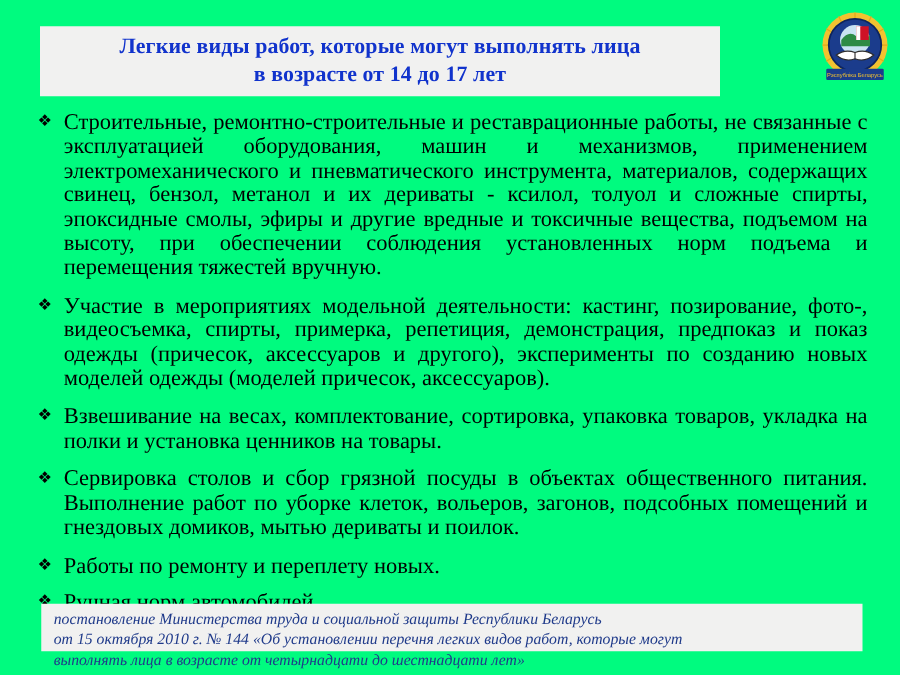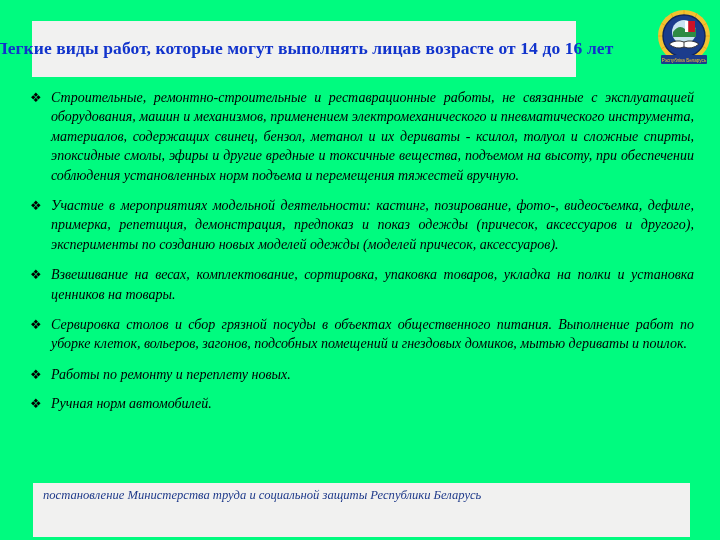--- a/index.html
+++ b/index.html
@@ -25,21 +25,21 @@
   
   .title-box {
     position: absolute;
     left: 32px;
     top: 21px;
     width: 544px;
     height: 56px;
     background: #F1F1F0;
     box-sizing: border-box;
     display: flex;
-    flex-direction: row;
+    flex-direction: column;
     align-items: center;
     justify-content: center;
     padding: 2px 6px 4px 6px;
   }
   .title-line {
     color: #1133CC;
     font-family: "Liberation Serif", serif;
     font-weight: bold;
     font-size: 17.5px;
     line-height: 23px;
@@ -76,36 +76,35 @@
     font-family: "DejaVu Sans", sans-serif;
     font-size: 13px;
     line-height: 19.4px;
     text-align: left;
     padding-top: 0px;
   }
   .bullet-text {
     flex: 1 1 auto;
     color: #000000;
     font-family: "Liberation Serif", serif;
-    font-style: italic;
-    font-size: 14px;
+    font-size: 18px;
     line-height: 19.4px;
     text-align: justify;
     text-align-last: left;
     hyphens: none;
   }
   .bullet-item.tight { margin-bottom: 10px; }
 
   
   .footer-box {
     position: absolute;
     left: 33px;
     top: 483px;
     width: 657px;
-    height: 54px;
+    height: 38px;
     background: #F1F1F0;
     box-sizing: border-box;
     padding: 4px 8px 4px 10px;
   }
   .footer-line {
     color: #1F3A8A;
     font-family: "Liberation Serif", serif;
     font-style: italic;
     font-size: 12.6px;
     line-height: 16.4px;
@@ -113,21 +112,21 @@
     white-space: nowrap;
   }
 </style>
 </head>
 <body>
 
 <div class="slide">
 
   <div class="title-box">
     <div class="title-line">Легкие виды работ, которые могут выполнять лица</div>
-    <div class="title-line">в возрасте от 14 до 16 лет</div>
+    <div class="title-line">в возрасте от 14 до 17 лет</div>
   </div>
 
   <div class="emblem">
     <svg viewBox="0 0 58 62" width="58" height="62" xmlns="http://www.w3.org/2000/svg">
 
       <g>
         <circle cx="29" cy="28" r="26" fill="#F2C230"></circle>
         <g stroke="#E2A81B" stroke-width="1">
           <line x1="29" y1="2" x2="29" y2="12"></line>
           <line x1="16" y1="5" x2="20" y2="14"></line>
@@ -158,21 +157,21 @@
 
   <div class="body-list">
 
     <div class="bullet-item">
       <span class="bullet-mark">❖</span>
       <span class="bullet-text">Строительные, ремонтно-строительные и реставрационные работы, не связанные с эксплуатацией оборудования, машин и механизмов, применением электромеханического и пневматического инструмента, материалов, содержащих свинец, бензол, метанол и их дериваты - ксилол, толуол и сложные спирты, эпоксидные смолы, эфиры и другие вредные и токсичные вещества, подъемом на высоту, при обеспечении соблюдения установленных норм подъема и перемещения тяжестей вручную.</span>
     </div>
 
     <div class="bullet-item">
       <span class="bullet-mark">❖</span>
-      <span class="bullet-text">Участие в мероприятиях модельной деятельности: кастинг, позирование, фото-, видеосъемка, дефиле, примерка, репетиция, демонстрация, предпоказ и показ одежды (причесок, аксессуаров и другого), эксперименты по созданию новых моделей одежды (моделей причесок, аксессуаров).</span>
+      <span class="bullet-text">Участие в мероприятиях модельной деятельности: кастинг, позирование, фото-, видеосъемка, спирты, примерка, репетиция, демонстрация, предпоказ и показ одежды (причесок, аксессуаров и другого), эксперименты по созданию новых моделей одежды (моделей причесок, аксессуаров).</span>
     </div>
 
     <div class="bullet-item">
       <span class="bullet-mark">❖</span>
       <span class="bullet-text">Взвешивание на весах, комплектование, сортировка, упаковка товаров, укладка на полки и установка ценников на товары.</span>
     </div>
 
     <div class="bullet-item">
       <span class="bullet-mark">❖</span>
       <span class="bullet-text">Сервировка столов и сбор грязной посуды в объектах общественного питания. Выполнение работ по уборке клеток, вольеров, загонов, подсобных помещений и гнездовых домиков, мытью дериваты и поилок.</span>
@@ -185,15 +184,17 @@
 
     <div class="bullet-item tight">
       <span class="bullet-mark">❖</span>
       <span class="bullet-text">Ручная норм автомобилей.</span>
     </div>
 
   </div>
 
   <div class="footer-box">
     <div class="footer-line">постановление Министерства труда и социальной защиты Республики Беларусь</div>
+    <div class="footer-line">от 15 октября 2010 г. № 144 «Об установлении перечня легких видов работ, которые могут</div>
+    <div class="footer-line">выполнять лица в возрасте от четырнадцати до шестнадцати лет»</div>
   </div>
 
 </div>
 
 </body></html>

